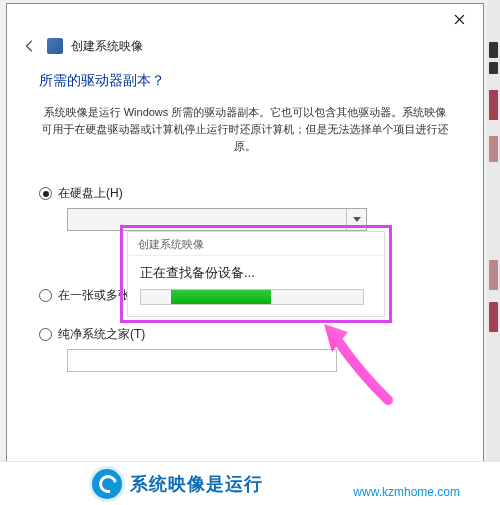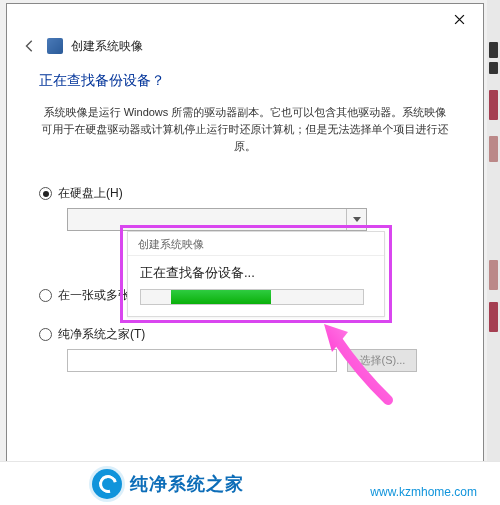--- a/index.html
+++ b/index.html
@@ -175,21 +175,21 @@
       position:relative;
       box-shadow: 0 0 0 3px rgba(16,148,219,0.15);
     }
     .wm-logo::before{
       content:""; position:absolute; left:7px; top:6px;
       width:12px; height:12px; border:3px solid #fff; border-radius:50%;
       border-right-color:transparent; transform:rotate(30deg);
     }
     .wm-text{ font-size: 18px; color:#0d6db8; font-weight:600; letter-spacing:1px;}
     .wm-url{
-      position:absolute; right:23px; bottom:6px;
+      position:absolute; right:40px; bottom:6px;
       font-size: 12px; color:#1094db;
     }
   </style>
 </head>
 <body>
 
 <div class="edge">
   <div class="edge-block eb1"></div>
   <div class="edge-block eb2"></div>
   <div class="edge-block eb3"></div>
@@ -211,21 +211,21 @@
     <div class="back-btn">
       <svg viewBox="0 0 16 16">
           <path d="M10 2 L4 8 L10 14" stroke="#555" stroke-width="1.6" fill="none"></path>
         </svg>
     </div>
     <div class="app-icon"></div>
     <div class="app-title">创建系统映像</div>
   </div>
 
   <div class="content">
-    <div class="heading">正在查找备份设备？</div>
+    <div class="heading">所需的驱动器副本？</div>
     <div class="desc">系统映像是运行 Windows 所需的驱动器副本。它也可以包含其他驱动器。系统映像可用于在硬盘驱动器或计算机停止运行时还原计算机；但是无法选择单个项目进行还原。</div>
 
     <div class="opt-group">
       <div class="opt-row">
         <span class="radio checked"></span>
         <span>在硬盘上(H)</span>
       </div>
       <div class="combo">
         <div class="combo-arrow">
           <svg viewBox="0 0 8 5">
@@ -242,21 +242,20 @@
       </div>
     </div>
 
     <div class="opt-group opt-network">
       <div class="opt-row">
         <span class="radio"></span>
         <span>纯净系统之家(T)</span>
       </div>
       <div>
         <span class="textfield"></span>
-        <span class="browse-btn">选择(S)...</span>
       </div>
     </div>
   </div>
 </div>
 
 <div class="highlight-box"></div>
 <div class="progress-dialog">
   <div class="pd-title">创建系统映像</div>
   <div class="pd-body">
     <div class="pd-msg">正在查找备份设备...</div>
@@ -272,15 +271,15 @@
       <stop offset="0" stop-color="#ff3fd3"></stop>
         <stop offset="1" stop-color="#ff7ae6"></stop>
     </linearGradient>
   </defs>
   <path d="M78 82 Q 50 55 26 20" stroke="url(#g)" stroke-width="10" fill="none" stroke-linecap="round"></path>
   <path d="M14 6 L38 14 L22 34 Z" fill="url(#g)"></path>
 </svg>
 
 <div class="watermark">
   <div class="wm-logo"></div>
-  <div class="wm-text">纯净系统之家</div>
+  <div class="wm-text">系统映像是运行</div>
   <div class="wm-url">www.kzmhome.com</div>
 </div>
 
 </body></html>

